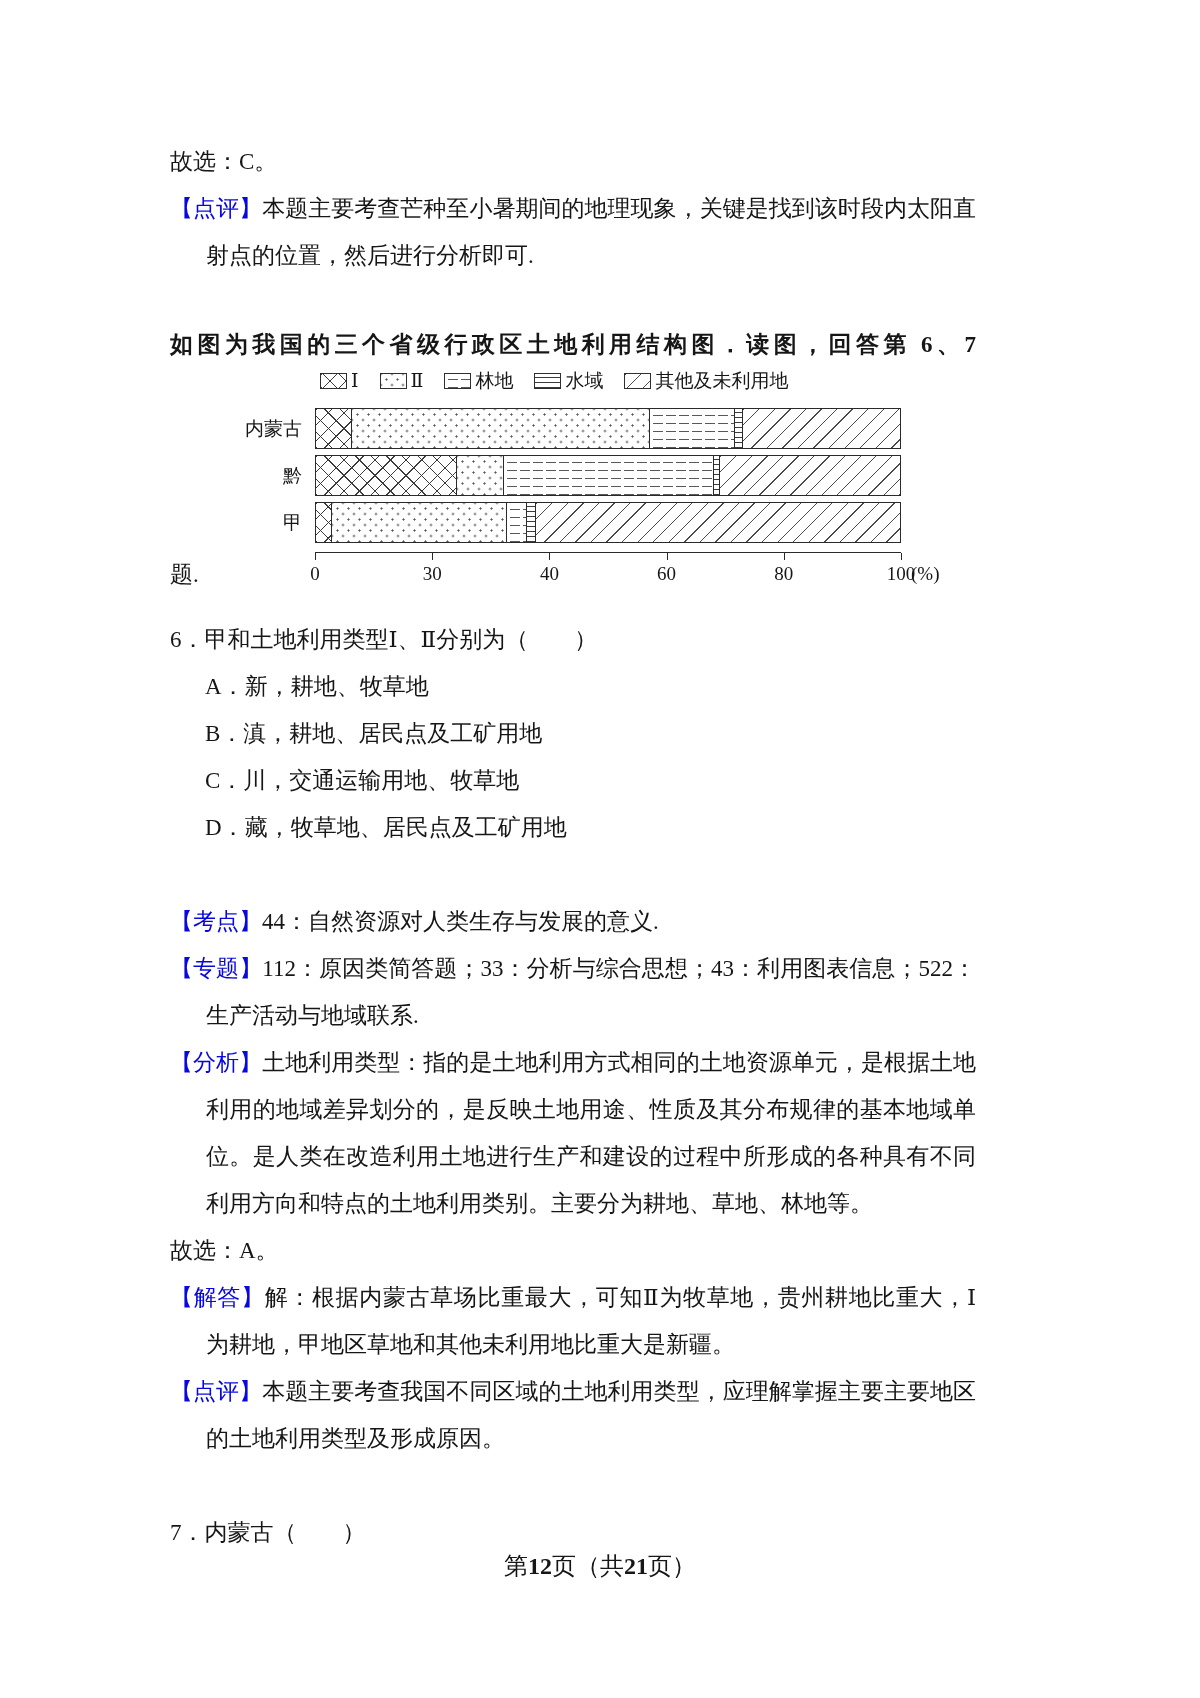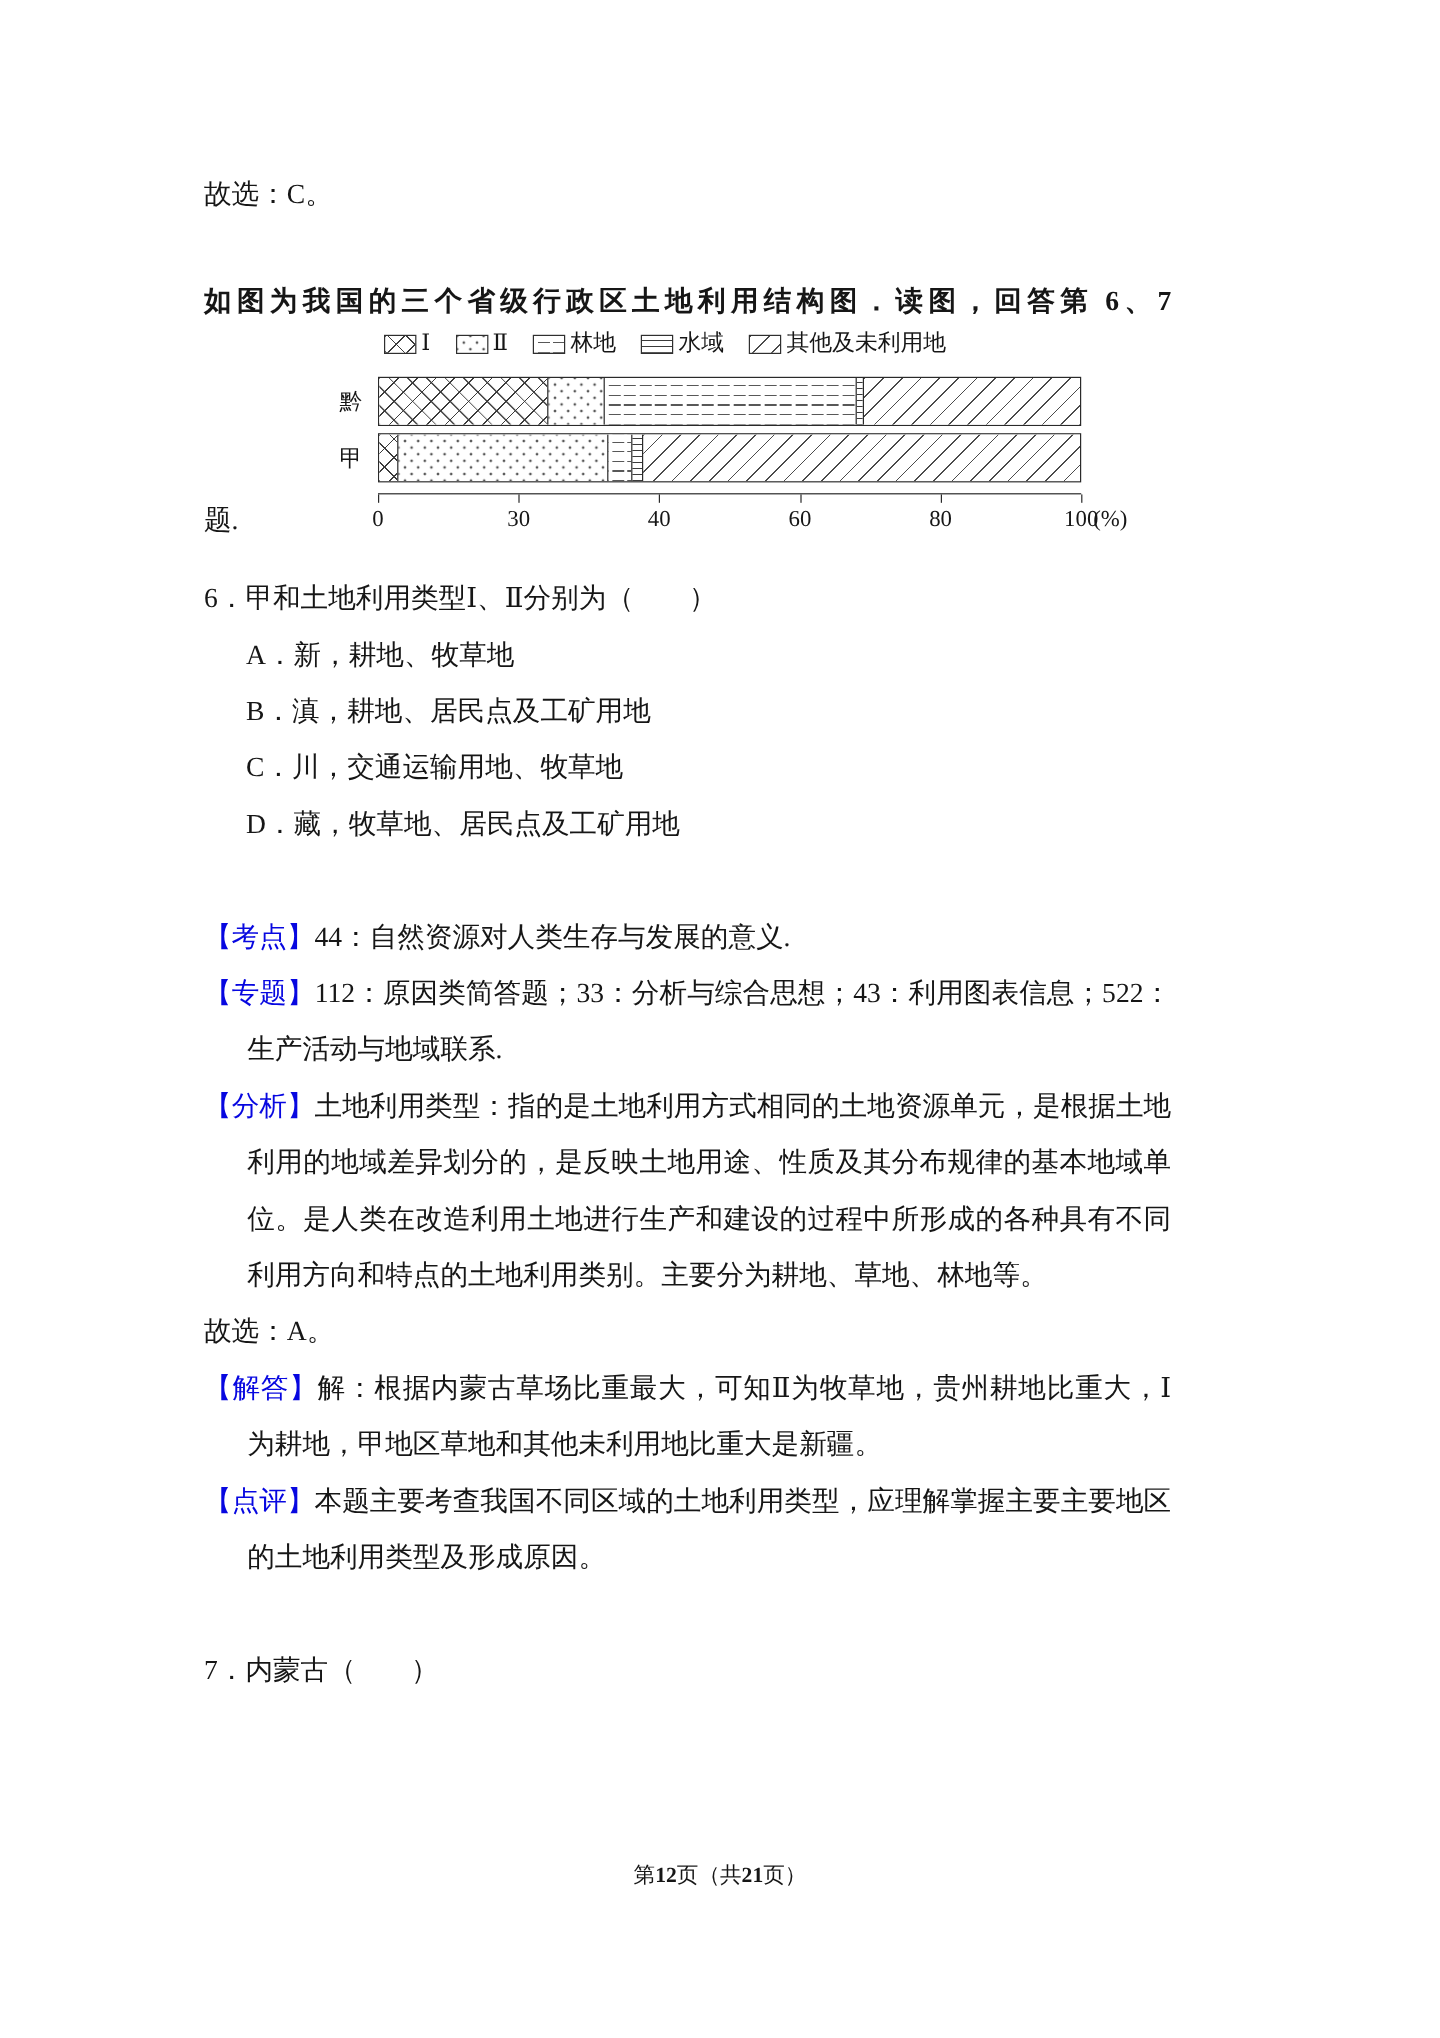--- a/index.html
+++ b/index.html
@@ -58,31 +58,32 @@
   .pat-hlines { background-color:#fff; background-image:
       repeating-linear-gradient(0deg, #3b3b3b 0 1px, transparent 1px 5px); }
   .pat-diag { background-color:#fff; background-image:
       repeating-linear-gradient(135deg, #4a4a4a 0 1px, transparent 1px 11px); }
 
   
   .after-figure { margin-top:-44px; }
   .q6-line { margin-top:18px; }
 
   .footer { position:absolute; top:1550px; left:0; width:100%;
-            text-align:center; font-size:18px; }
+            text-align:center; font-size:24px; }
   .footer b { font-family:"Liberation Serif","DejaVu Serif",serif; }
 </style>
 </head>
 <body>
 
 <div class="page">
   <div class="content">
 
     <p class="line">故选：C。</p>
 
+    <p class="line hang"><span class="tag" style="color: rgb(7, 7, 224);">【点评】</span><span>本题主要考查芒种至小暑期间的地理现象，关键是找到该时段内太阳直射点的位置，然后进行分析即可.</span></p>
 
     <p class="line stretch gap-blank">如图为我国的三个省级行政区土地利用结构图．读图，回答第 6、7</p>
 
     <div class="figure">
       <div class="chart-legend">
           <div class="legend-item">
             <div class="swatch pat-crosshatch"></div>
             <div class="legend-label">Ⅰ</div>
           </div>
           <div class="legend-item">
@@ -96,20 +97,30 @@
           <div class="legend-item">
             <div class="swatch pat-hlines"></div>
             <div class="legend-label">水域</div>
           </div>
           <div class="legend-item">
             <div class="swatch pat-diag"></div>
             <div class="legend-label">其他及未利用地</div>
           </div>
         </div>
       <div class="chart-rows">
+          <div class="chart-row">
+            <div class="row-label">内蒙古</div>
+            <div class="bar">
+              <div class="seg pat-crosshatch" style="width: 6%;"></div>
+              <div class="seg pat-dots" style="width: 51%;"></div>
+              <div class="seg pat-dashes" style="width: 14.5%;"></div>
+              <div class="seg pat-hlines" style="width: 1.5%;"></div>
+              <div class="seg pat-diag" style="width: 27%;"></div>
+            </div>
+          </div>
           <div class="chart-row">
             <div class="row-label">黔</div>
             <div class="bar">
               <div class="seg pat-crosshatch" style="width: 24%;"></div>
               <div class="seg pat-dots" style="width: 8%;"></div>
               <div class="seg pat-dashes" style="width: 36%;"></div>
               <div class="seg pat-hlines" style="width: 1%;"></div>
               <div class="seg pat-diag" style="width: 31%;"></div>
             </div>
           </div>

